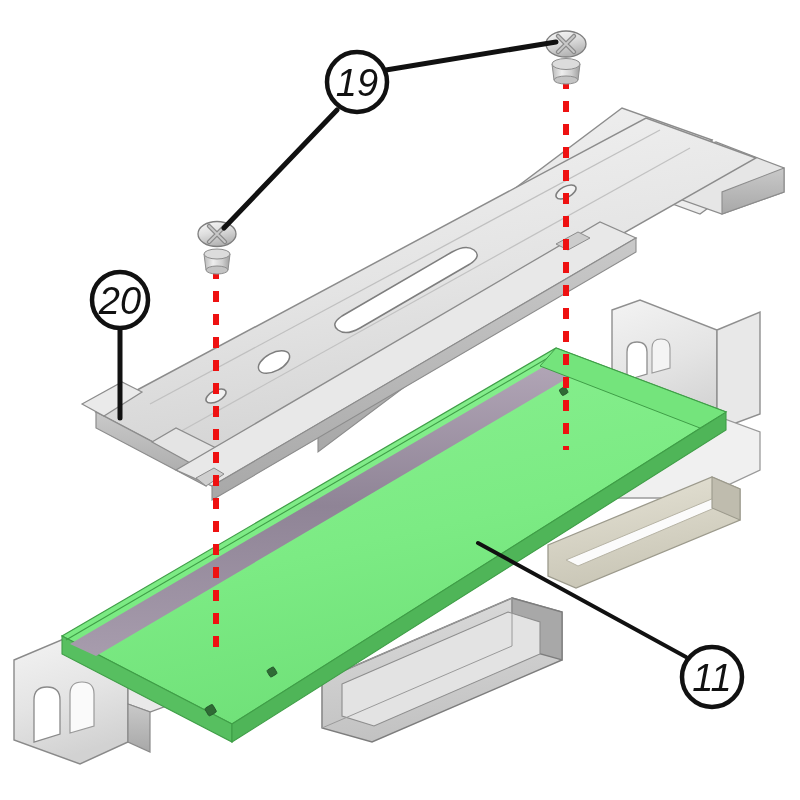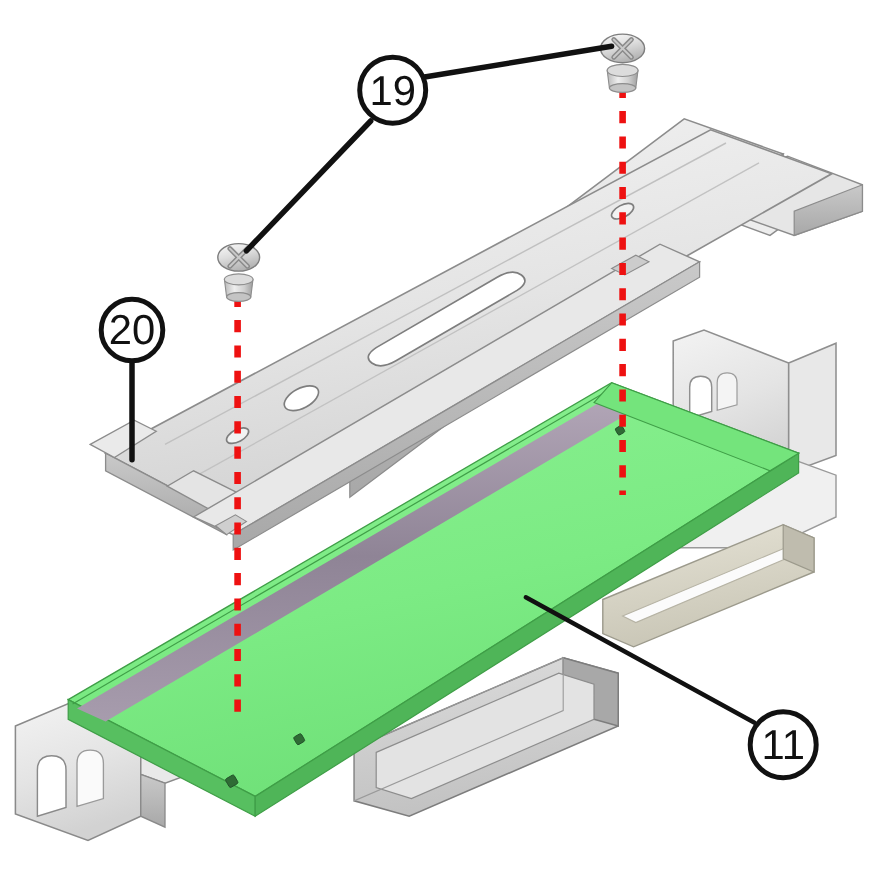--- a/index.html
+++ b/index.html
@@ -10,20 +10,21 @@
   }
   body {
     font-family: "Liberation Sans", sans-serif;
   }
   #stage {
     position: relative;
     width: 800px;
     height: 800px;
     background: #ffffff;
     overflow: hidden;
+    font-style: italic;
   }
   #stage svg {
     display: block;
   }
   .callout-text {
     font-family: "Liberation Sans", sans-serif;
     font-size: 38px;
     font-weight: 400;
     fill: #111111;
     text-anchor: middle;

